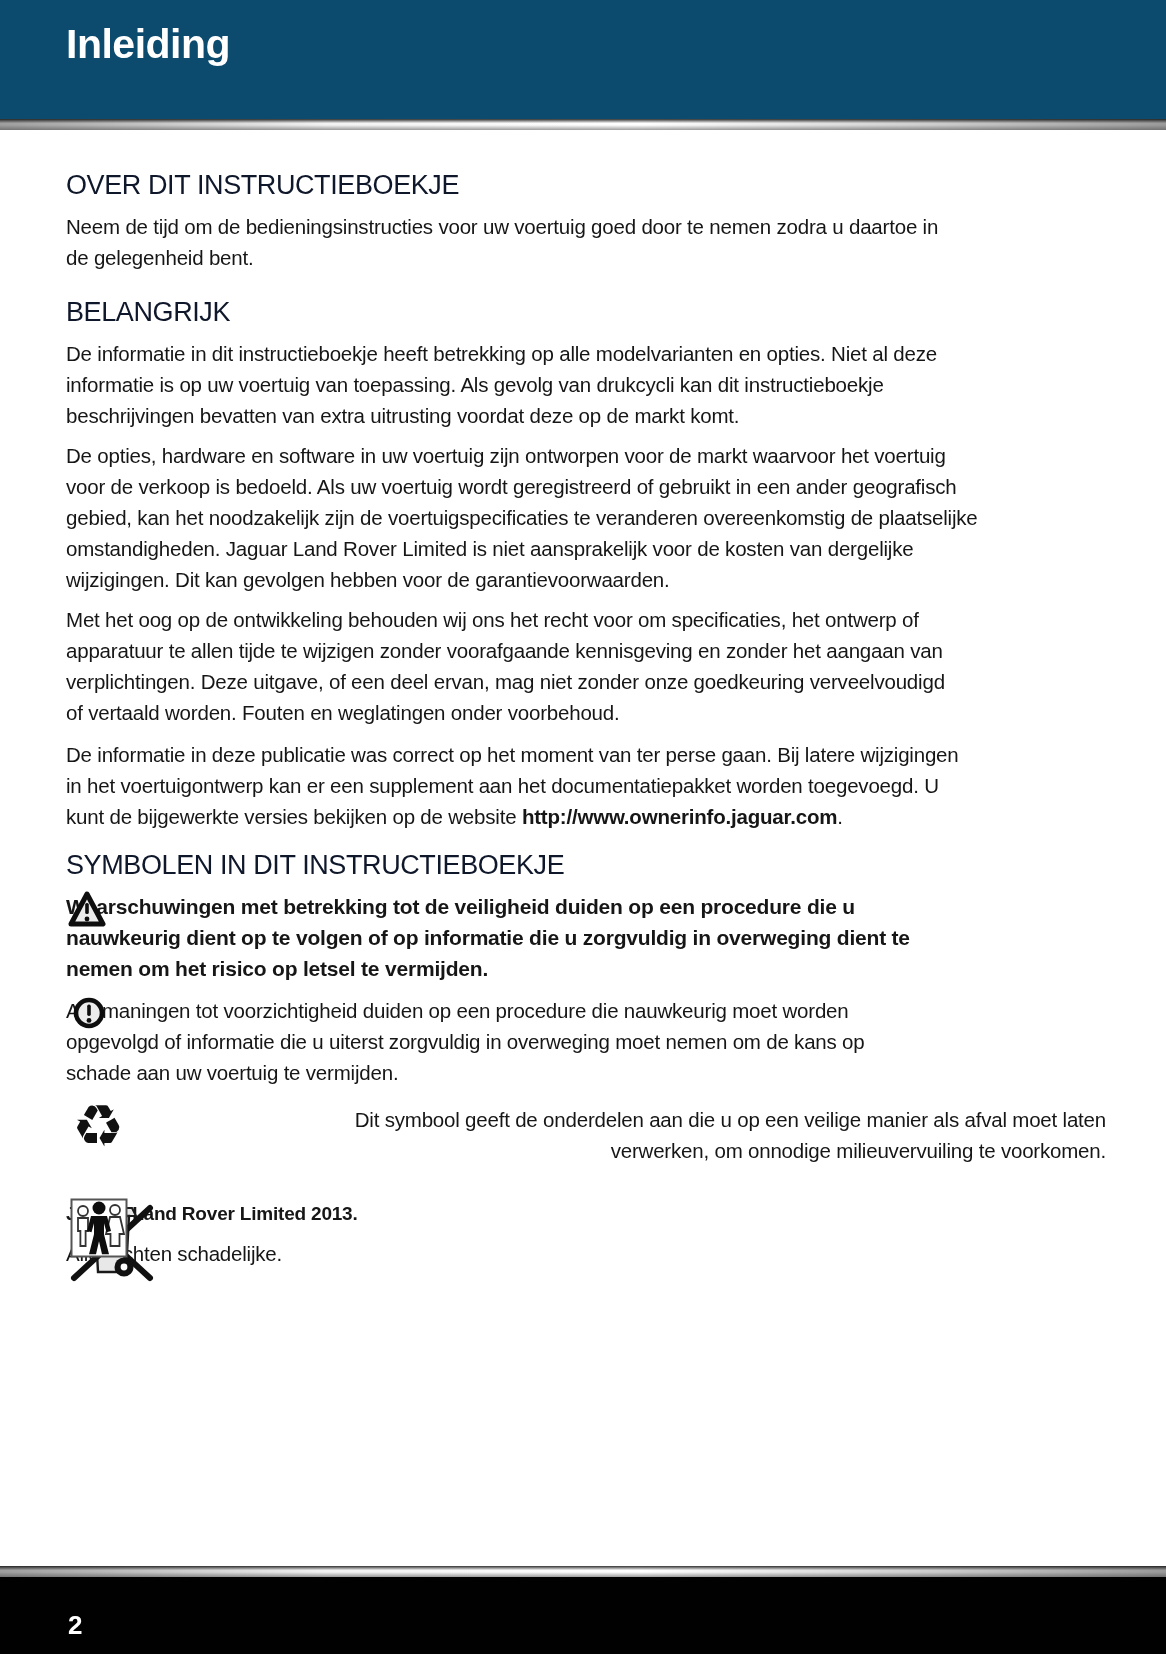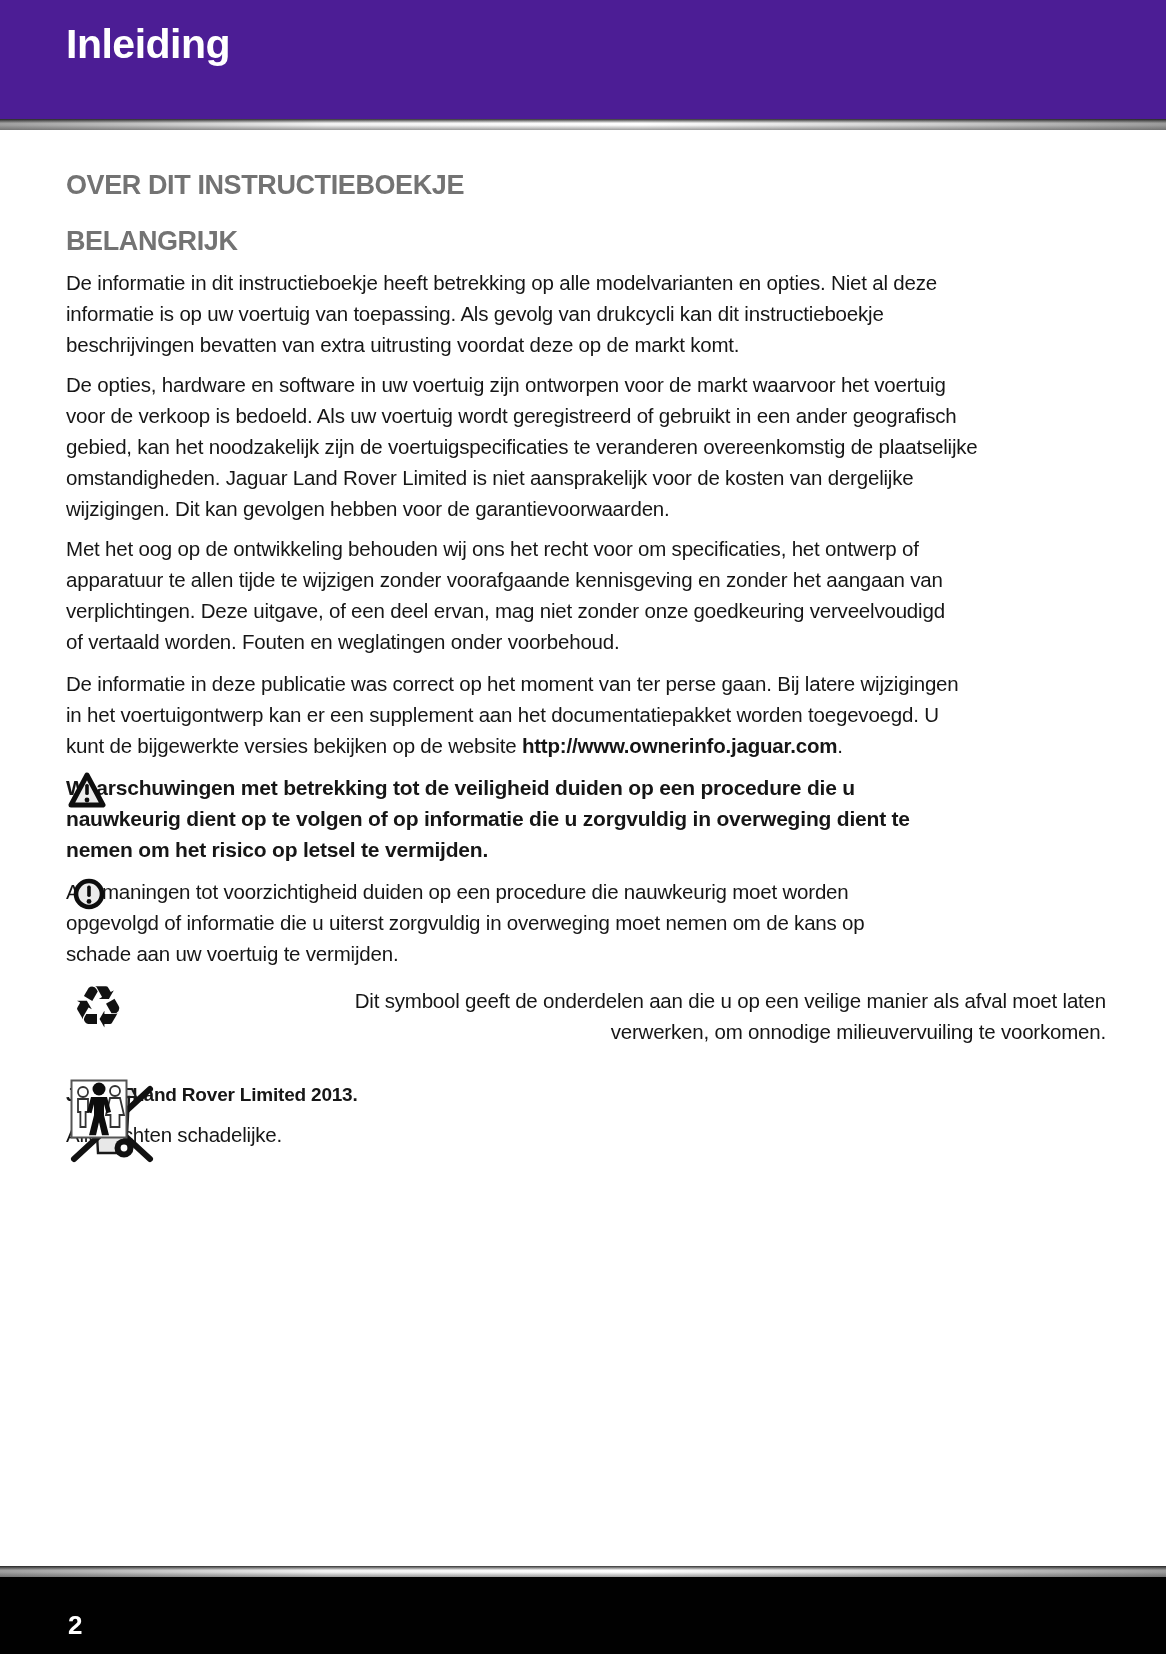--- a/index.html
+++ b/index.html
@@ -5,38 +5,38 @@
   html,body { margin:0; padding:0; background:#ffffff; }
   .page {
     position:relative;
     width:1166px; height:1654px;
     background:#ffffff;
     font-family:"Liberation Sans", sans-serif;
     color:#161616;
     overflow:hidden;
   }
   
-  .topbar { height:119px; background:#4c1d95; }
+  .topbar { height:119px; background:#0c4a6e; }
   .topbar h1 {
     margin:0; padding:21px 0 0 66px;
     font-size:41px; line-height:46px; font-weight:700;
     letter-spacing:-0.5px; color:#ffffff;
   }
   .metal-bar {
     height:11px;
     background-image:
       linear-gradient(180deg, rgba(15,15,15,0.85) 0%, rgba(255,255,255,0) 38%, rgba(255,255,255,0) 55%, rgba(80,80,80,0.55) 100%),
       linear-gradient(90deg, #9e9e9e 0%, #f2f2f2 28%, #ffffff 55%, #cdcdcd 80%, #9a9a9a 100%);
   }
   
   .content { padding:0 60px 0 66px; }
   h2 {
     margin:0 0 9px 0;
-    font-size:27px; line-height:34px; font-weight:700;
-    letter-spacing:-0.4px; color:#737373;
+    font-size:27px; line-height:34px; font-weight:400;
+    letter-spacing:-0.4px; color:#0f172a;
   }
   .h2-about { margin-top:38px; }
   .h2-important { margin-top:22px; }
   .h2-symbols { margin-top:16px; }
   p.body {
     margin:0 0 11px 0;
     font-size:20.5px; line-height:31px;
     letter-spacing:-0.2px;
     white-space:pre-line;
   }
@@ -83,38 +83,41 @@
 <div class="page">
 
   <header class="topbar">
     <h1>Inleiding</h1>
   </header>
   <div class="metal-bar"></div>
 
   <main class="content">
 
     <h2 class="h2-about">OVER DIT INSTRUCTIEBOEKJE</h2>
+    <p class="body">Neem de tijd om de bedieningsinstructies voor uw voertuig goed door te nemen zodra u daartoe in
+de gelegenheid bent.</p>
 
     <h2 class="h2-important">BELANGRIJK</h2>
     <p class="body italic">De informatie in dit instructieboekje heeft betrekking op alle modelvarianten en opties. Niet al deze
 informatie is op uw voertuig van toepassing. Als gevolg van drukcycli kan dit instructieboekje
 beschrijvingen bevatten van extra uitrusting voordat deze op de markt komt.</p>
     <p class="body italic">De opties, hardware en software in uw voertuig zijn ontworpen voor de markt waarvoor het voertuig
 voor de verkoop is bedoeld. Als uw voertuig wordt geregistreerd of gebruikt in een ander geografisch
 gebied, kan het noodzakelijk zijn de voertuigspecificaties te veranderen overeenkomstig de plaatselijke
 omstandigheden. Jaguar Land Rover Limited is niet aansprakelijk voor de kosten van dergelijke
 wijzigingen. Dit kan gevolgen hebben voor de garantievoorwaarden.</p>
     <p class="body">Met het oog op de ontwikkeling behouden wij ons het recht voor om specificaties, het ontwerp of
 apparatuur te allen tijde te wijzigen zonder voorafgaande kennisgeving en zonder het aangaan van
 verplichtingen. Deze uitgave, of een deel ervan, mag niet zonder onze goedkeuring verveelvoudigd
 of vertaald worden. Fouten en weglatingen onder voorbehoud.</p>
     <p class="body"><span>De informatie in deze publicatie was correct op het moment van ter perse gaan. Bij latere wijzigingen
 in het voertuigontwerp kan er een supplement aan het documentatiepakket worden toegevoegd. U
 kunt de bijgewerkte versies bekijken op de website </span><b class="url">http://www.ownerinfo.jaguar.com</b><span>.</span></p>
 
+    <h2 class="h2-symbols">SYMBOLEN IN DIT INSTRUCTIEBOEKJE</h2>
 
     <div class="symrow row-warning">
       <span class="icon icon-warning">
         <svg width="38" height="40" viewBox="0 0 38 40">
           <path d="M19 5 L35 35 L3 35 Z" fill="#ececec" stroke="#0e0e0e" stroke-width="5" stroke-linejoin="round"></path>
           <rect x="17.2" y="14" width="3.6" height="11" rx="1.6" fill="#0e0e0e"></rect>
           <circle cx="19" cy="30" r="2.4" fill="#0e0e0e"></circle>
         </svg>
       </span>
       <p class="body sym-text boldtxt">Waarschuwingen met betrekking tot de veiligheid duiden op een procedure die u

